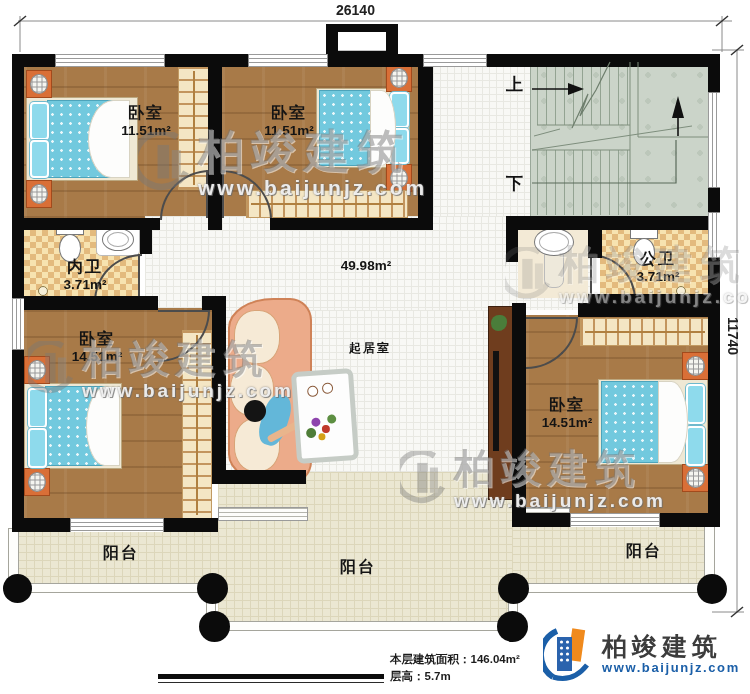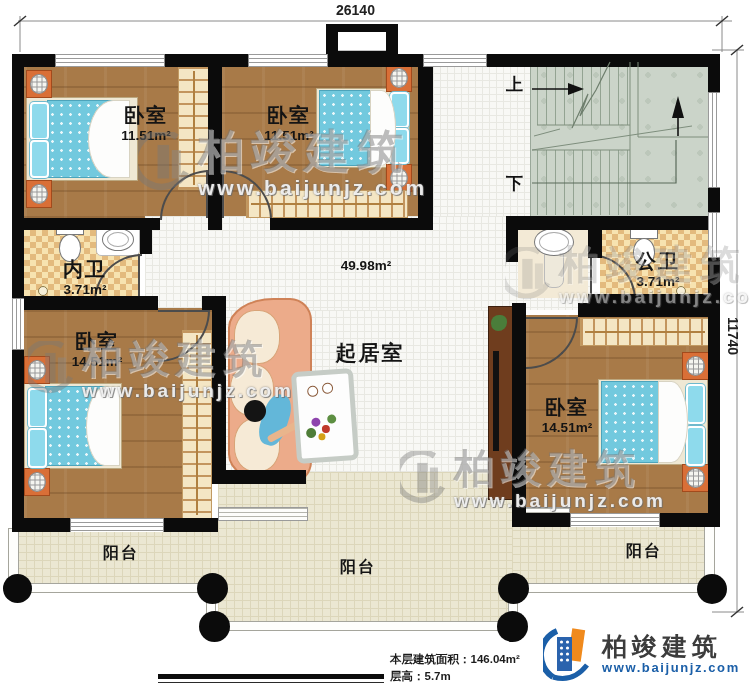--- a/index.html
+++ b/index.html
@@ -28,21 +28,21 @@
   .win-v{position:absolute;background:#fff;border-top:1px solid #8a8a8a;border-bottom:1px solid #8a8a8a;
     background-image:repeating-linear-gradient(90deg,#9a9a9a 0 1px,transparent 1px 4px);z-index:16;}
   .slide{position:absolute;background:#fdfdfb;border:1px solid #9a9a9a;
     background-image:repeating-linear-gradient(180deg,#b5b5ad 0 1px,transparent 1px 4px);z-index:6;}
   .rail{position:absolute;background:#fefefc;border:1px solid #a5a59c;z-index:5;}
   .col{position:absolute;background:#0b0b0b;border-radius:50%;z-index:18;}
   .leaf{position:absolute;background:#4c4c4c;z-index:13;}
   .arc{position:absolute;z-index:13;}
   .rlabel{position:absolute;transform:translateX(-50%);text-align:center;color:#141414;font-weight:bold;
     line-height:1.18;white-space:nowrap;z-index:22;}
-  .rname{font-size:20px;letter-spacing:2px;}
+  .rname{font-size:16px;letter-spacing:2px;}
   .rarea{font-size:13.5px;letter-spacing:0;}
   .blabel{position:absolute;transform:translateX(-50%);font-size:16px;font-weight:bold;color:#141414;
     letter-spacing:2px;white-space:nowrap;z-index:22;}
   .stairlabel{position:absolute;font-size:17px;font-weight:bold;color:#111;z-index:22;}
   .dimtext{position:absolute;font-size:14px;font-weight:bold;color:#222;z-index:22;white-space:nowrap;}
   .ns{position:absolute;background:#d96f37;border:1px solid #a34a1c;z-index:7;}
   .ns i{position:absolute;left:3px;top:3px;right:3px;bottom:3px;background:#f5f5f0;border:1px solid #8a8a8a;border-radius:50%;
     background-image:linear-gradient(#999 1px,transparent 1px),linear-gradient(90deg,#999 1px,transparent 1px);
     background-size:5px 5px;background-position:center center;}
   .bedframe{position:absolute;background:#efe8d4;border:1px solid #bba77f;z-index:6;}
@@ -317,21 +317,21 @@
     <div class="rarea">3.71m²</div>
   </div>
   <div class="rlabel" style="left:658px;top:250px;">
     <div class="rname">公卫</div>
     <div class="rarea">3.71m²</div>
   </div>
   <div class="rlabel" style="left:366px;top:258px;">
     <div class="rarea">49.98m²</div>
   </div>
   <div class="rlabel" style="left:370px;top:341px;">
-    <div class="rname" style="font-size:21px;">起居室</div>
+    <div class="rname" style="font-size:12px;">起居室</div>
   </div>
   <div class="rlabel" style="left:97px;top:330px;">
     <div class="rname">卧室</div>
     <div class="rarea">14.51m²</div>
   </div>
   <div class="rlabel" style="left:567px;top:396px;">
     <div class="rname">卧室</div>
     <div class="rarea">14.51m²</div>
   </div>
   <div class="blabel" style="left:121px;top:543px;">阳台</div>

